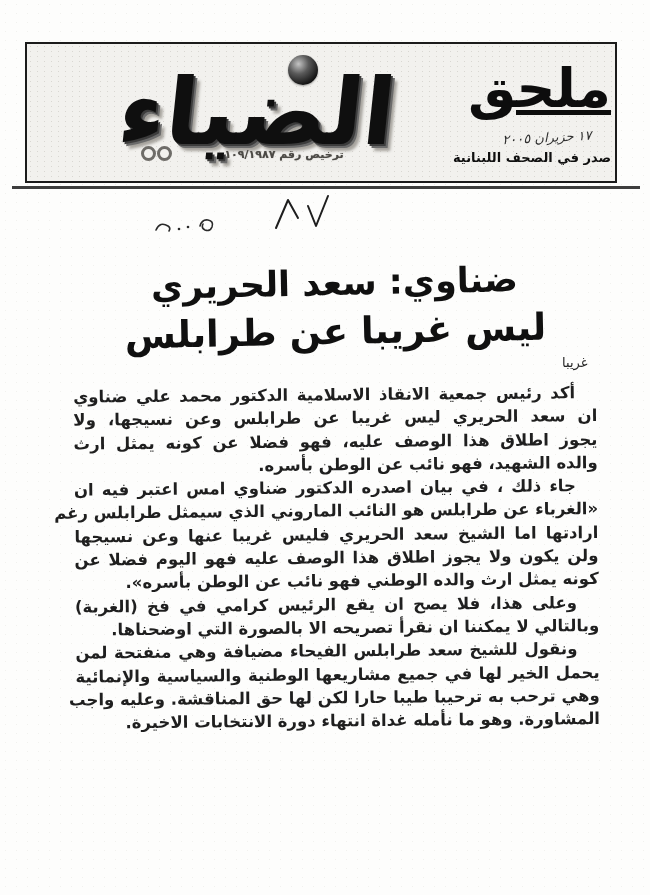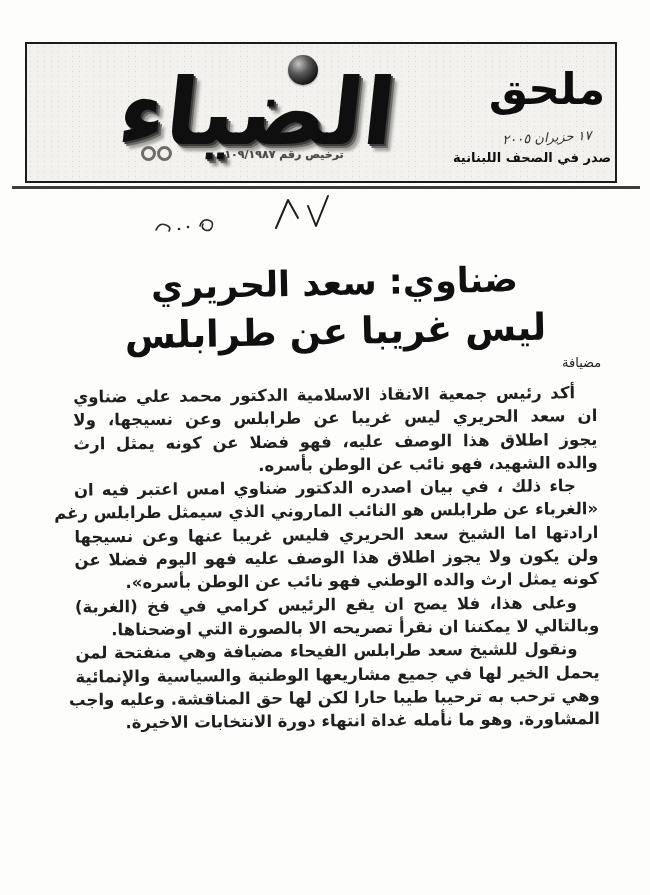--- a/index.html
+++ b/index.html
@@ -38,21 +38,21 @@
   .rings{position:absolute;left:110px;top:100px;width:40px;height:20px;}
   .ring{position:absolute;top:0;width:15px;height:15px;border:3px solid #6e6c68;border-radius:50%;background:#f2f1ee;box-sizing:border-box;}
   .ring.r1{left:0;}
   .ring.r2{left:16px;}
   .license{
     position:absolute;left:168px;top:102px;width:170px;
     font-size:11px;font-weight:bold;color:#4c4a46;letter-spacing:1px;
     text-align:center;white-space:nowrap;text-shadow:0 0 1px #8a8882;
   }
   .mast-right{position:absolute;right:4px;top:6px;width:128px;text-align:center;}
-  .mulhaq{font-size:44px;font-weight:900;line-height:78px;color:#0d0d0d;letter-spacing:1px;}
+  .mulhaq{font-size:54px;font-weight:900;line-height:78px;color:#0d0d0d;letter-spacing:1px;text-decoration:underline;}
   .hand-date{
     font-size:13px;color:#2e2e2e;font-style:italic;line-height:20px;
     transform:rotate(-3deg);white-space:nowrap;
   }
   .published{font-size:13px;font-weight:bold;color:#101010;line-height:15px;margin-top:2px;white-space:nowrap;}
   .bottom-rule{position:absolute;left:12px;top:186px;width:628px;height:3px;background:#3d3d3d;}
   
   .scribble{position:absolute;left:148px;top:202px;}
   .hand-number{position:absolute;left:272px;top:194px;}
   .sr{position:absolute;width:1px;height:1px;overflow:hidden;clip-path:inset(50%);white-space:nowrap;}
@@ -118,21 +118,21 @@
     <path d="M4 34 L16 6 L26 24" fill="none" stroke="#1e1e1e" stroke-width="2" stroke-linecap="round" stroke-linejoin="round"></path>
     <path d="M36 12 L44 32 L56 2" fill="none" stroke="#1e1e1e" stroke-width="2" stroke-linecap="round" stroke-linejoin="round"></path>
   </svg>
   <span class="sr">٨٧</span>
 
   <div class="headline">
     <div class="h1">ضناوي: سعد الحريري</div>
     <div class="h2">ليس غريبا عن طرابلس</div>
   </div>
 
-  <div class="source">مضيافة</div>
+  <div class="source">غريبا</div>
 
   <div class="body-col">
     <div class="bl first">أكد رئيس جمعية الانقاذ الاسلامية الدكتور محمد علي ضناوي</div>
     <div class="bl">ان سعد الحريري ليس غريبا عن طرابلس وعن نسيجها، ولا</div>
     <div class="bl">يجوز اطلاق هذا الوصف عليه، فهو فضلا عن كونه يمثل ارث</div>
     <div class="bl last">والده الشهيد، فهو نائب عن الوطن بأسره.</div>
 
     <div class="bl first">جاء ذلك ، في بيان اصدره الدكتور ضناوي امس اعتبر فيه ان</div>
     <div class="bl">«الغرباء عن طرابلس هو النائب الماروني الذي سيمثل طرابلس رغم</div>
     <div class="bl">ارادتها اما الشيخ سعد الحريري فليس غريبا عنها وعن نسيجها</div>

